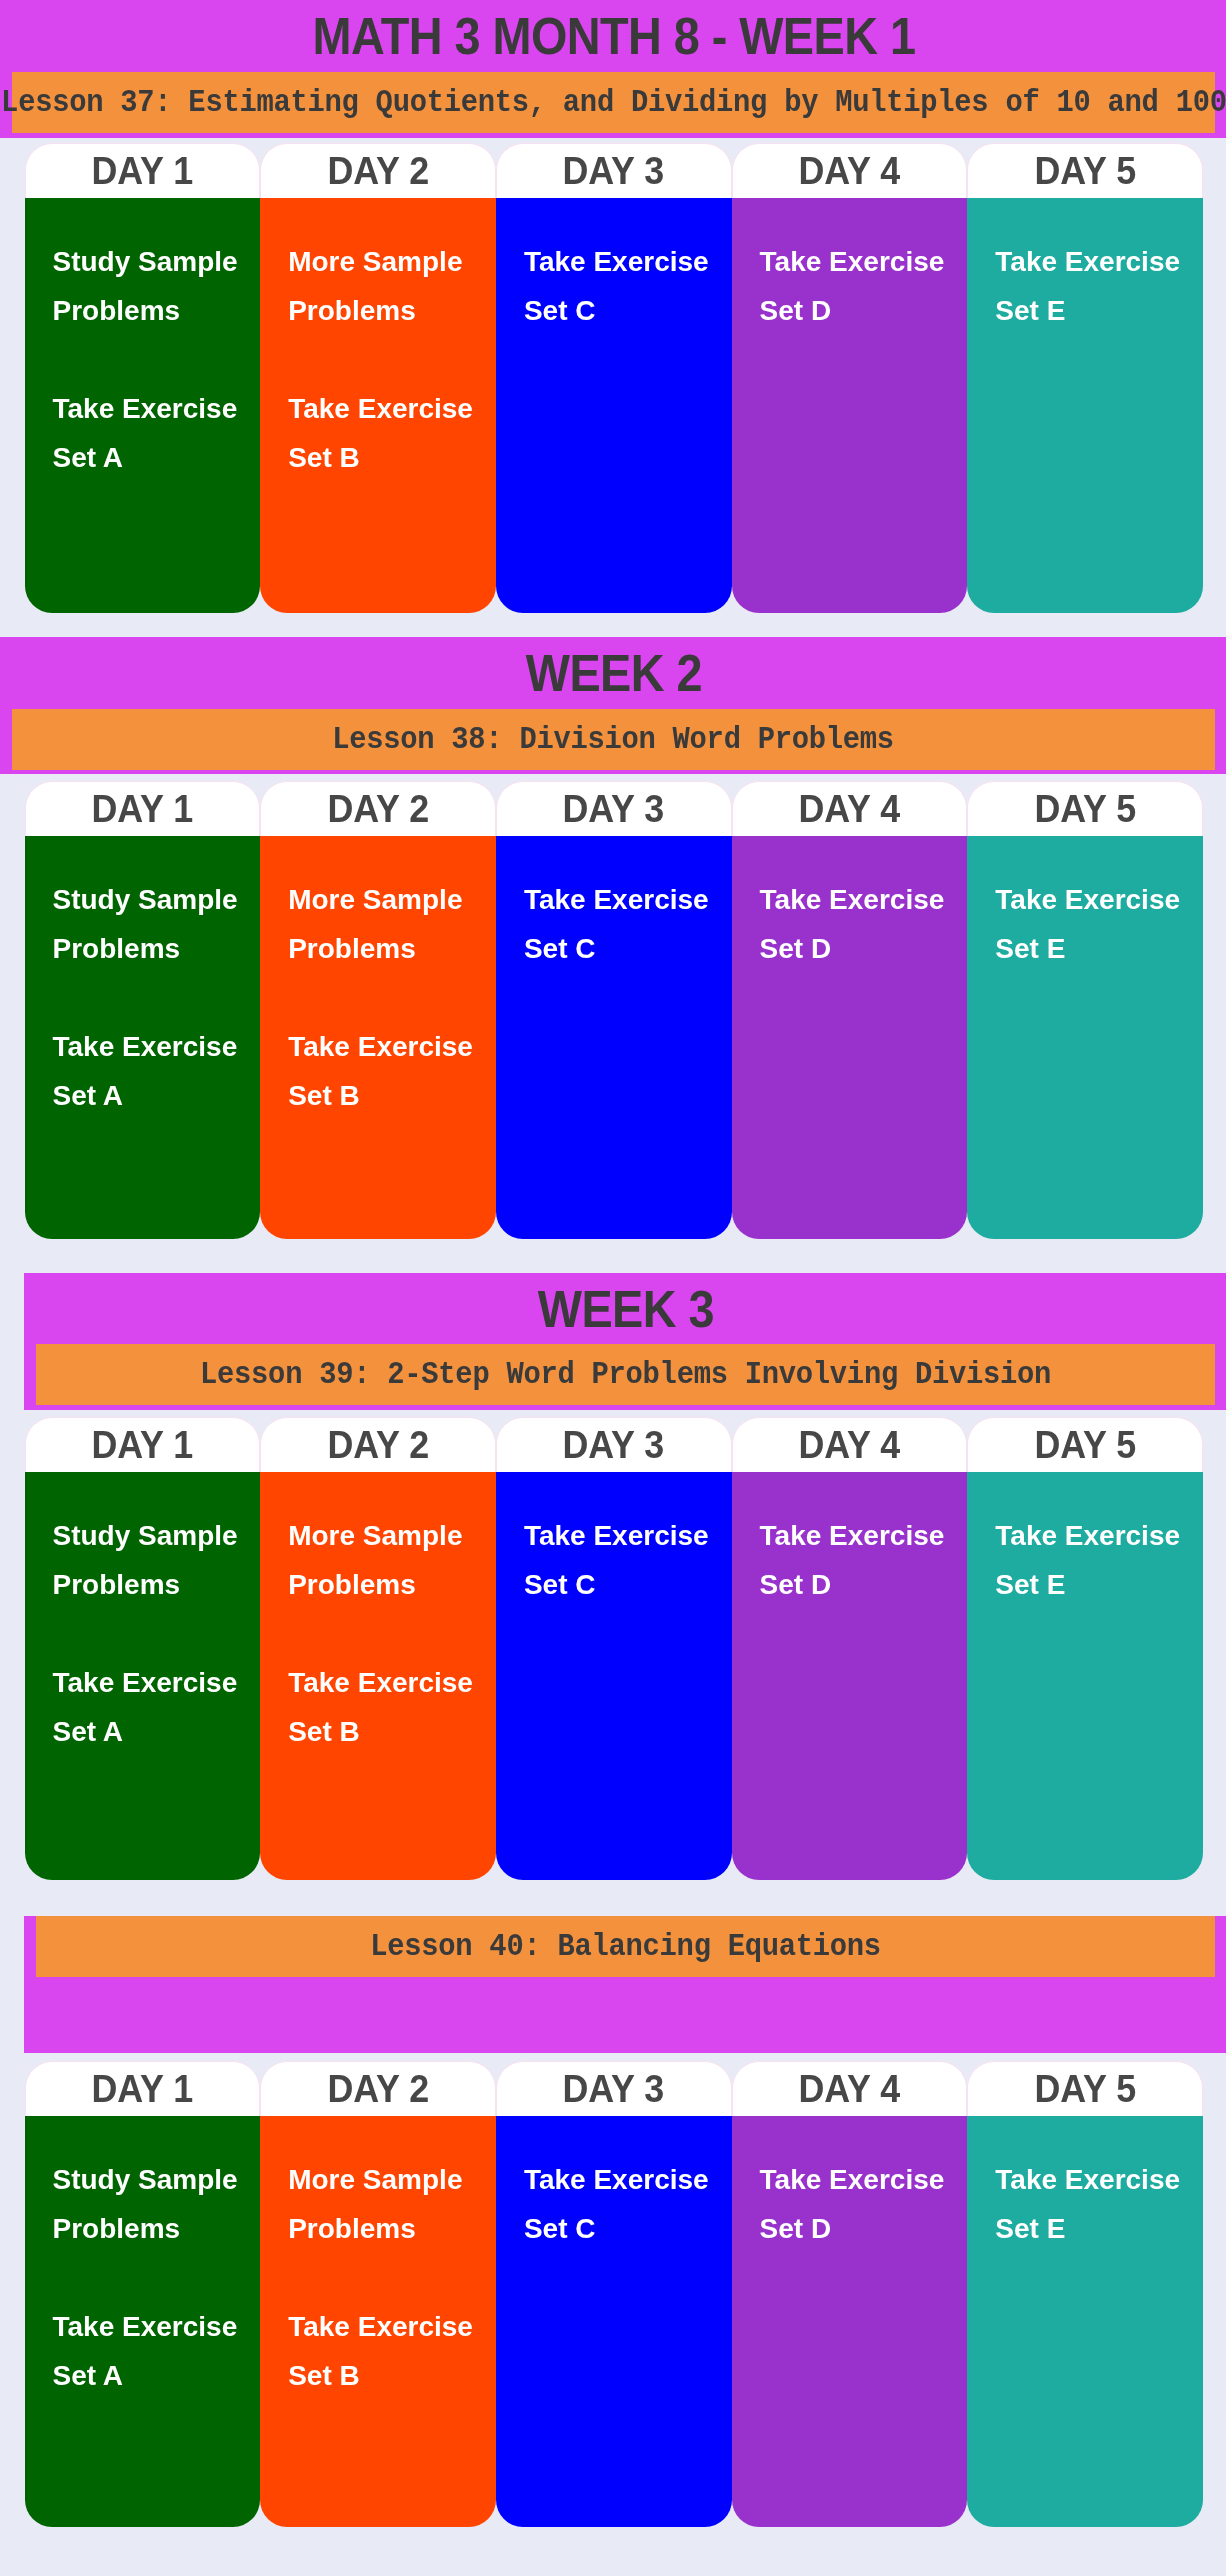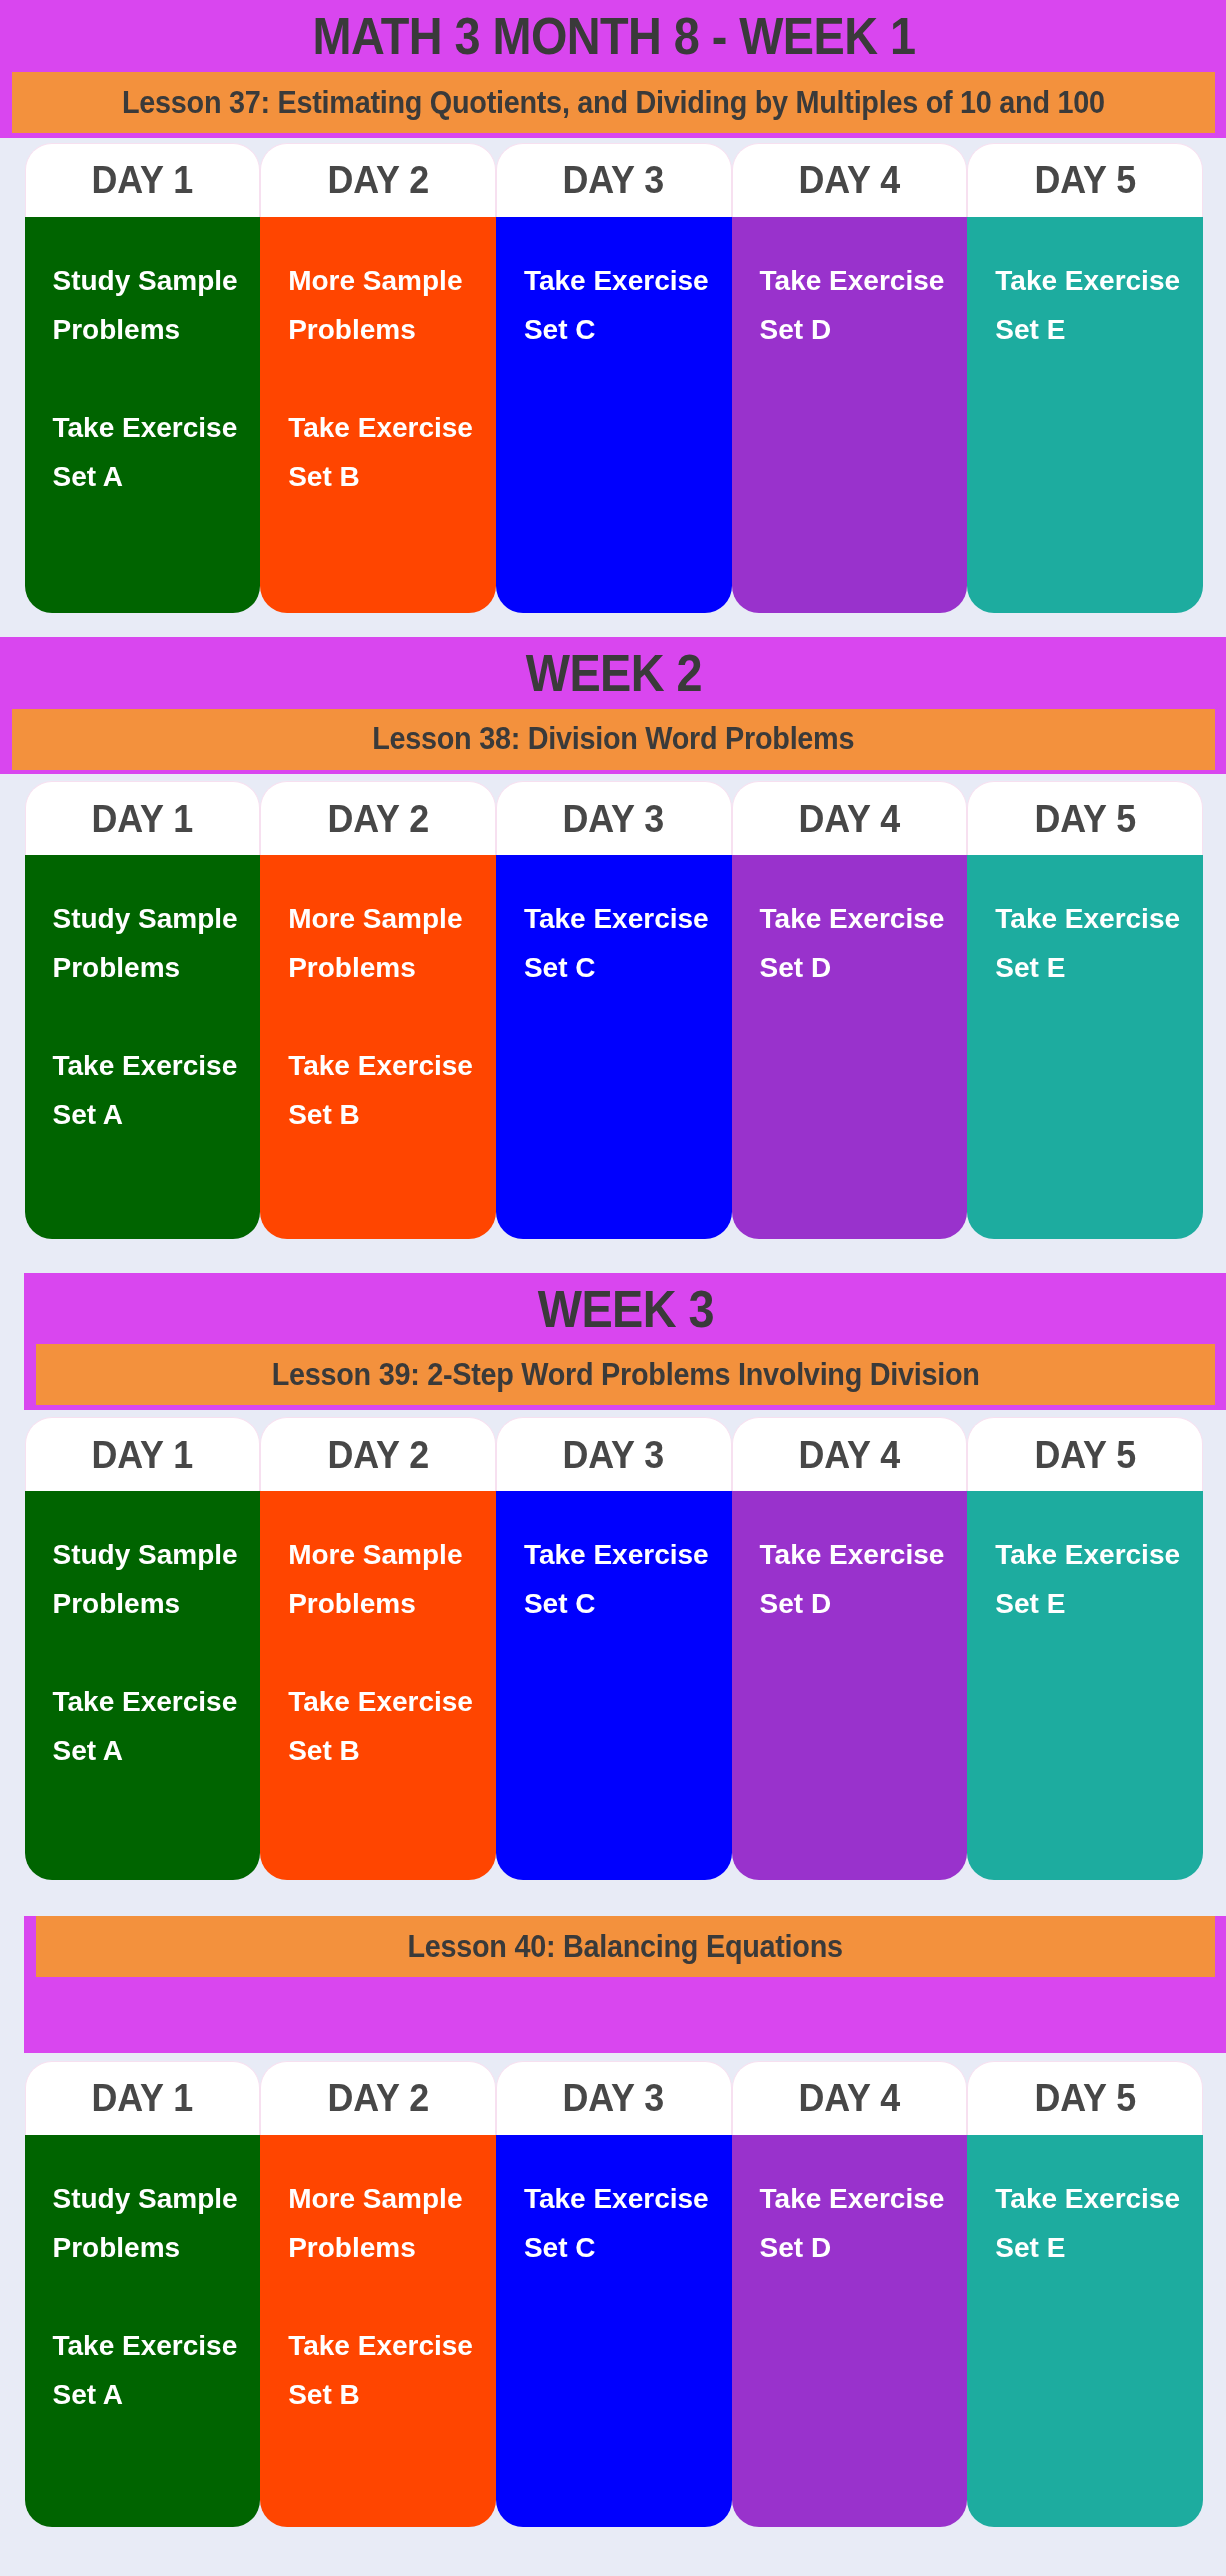--- a/index.html
+++ b/index.html
@@ -32,37 +32,38 @@
     transform: scaleX(0.90);
     white-space: nowrap;
   }
   .lesson-bar {
     height: 61px;
     background: #f3913d;
     display: flex;
     align-items: center;
     justify-content: center;
     color: #3a3a3a;
+    font-family: Liberation Mono, monospace;
   }
   .lesson-bar .cond {
     font-size: 31px;
     letter-spacing: -0.3px;
     transform: scaleX(0.93);
     white-space: nowrap;
   }
 
   
   .days-row {
     display: grid;
     grid-template-columns: repeat(5, 1fr);
     margin: 0 24px 0 24.5px;
   }
   .day-col { display: flex; flex-direction: column; }
   .day-header {
-    height: 74px;
+    height: 55px;
     background: #ffffff;
     border: 1.8px solid #f7e0f0;
     border-bottom: none;
     border-radius: 27px 27px 0 0;
     display: flex;
     align-items: center;
     justify-content: center;
     color: #474747;
     text-align: center;
   }

